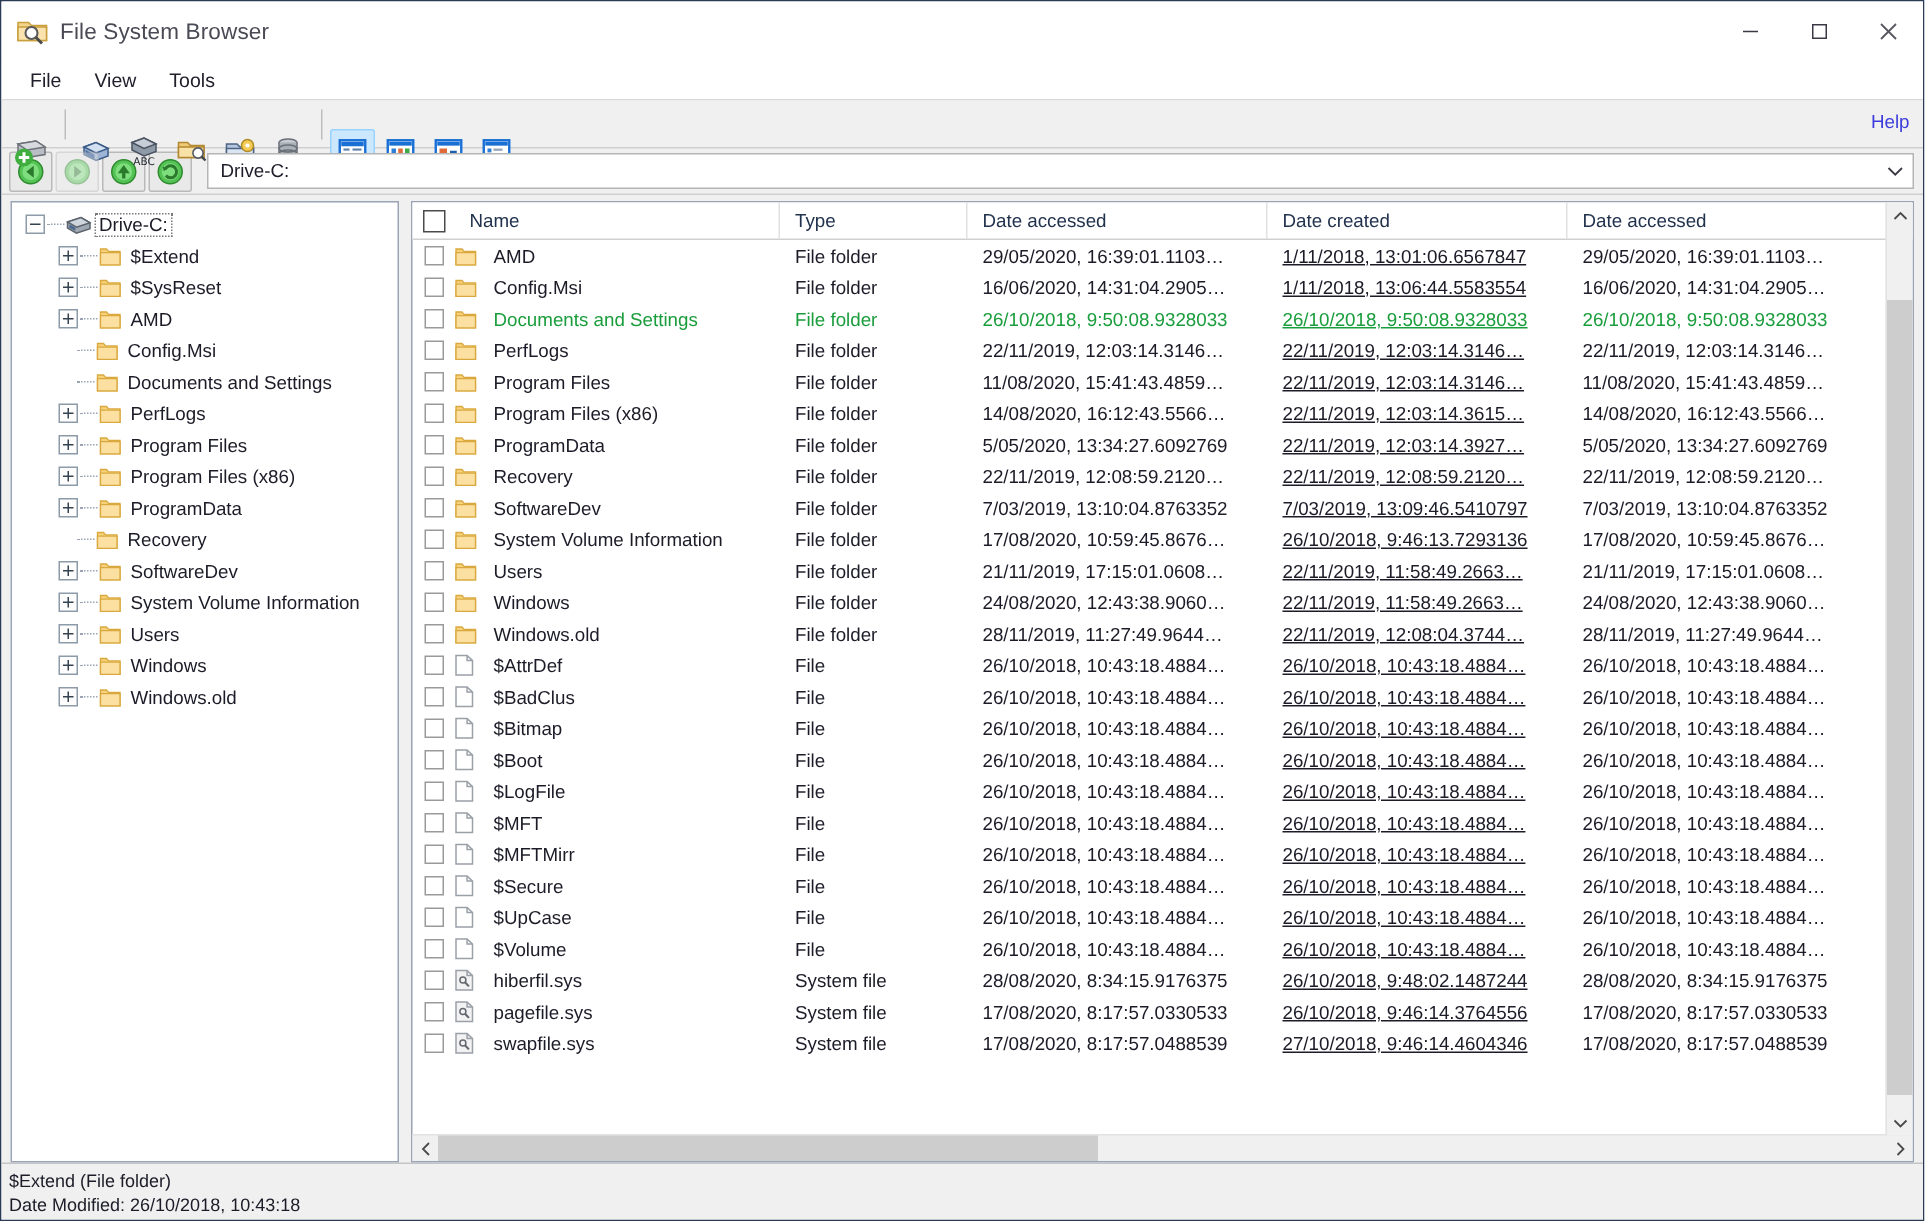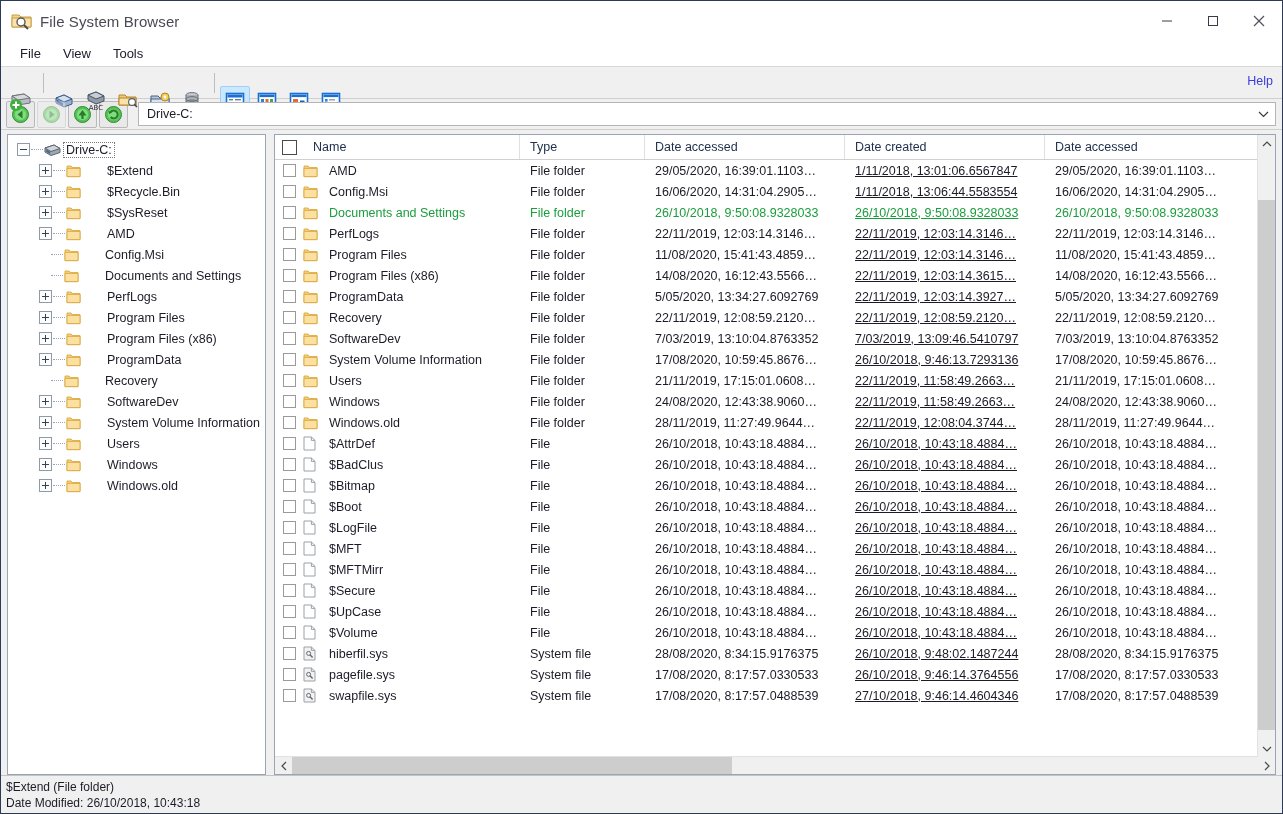--- a/index.html
+++ b/index.html
@@ -125,21 +125,21 @@
   .expander{
     width:11px;height:11px;border:1px solid #8d9aa8;background:#fdfdfd;
     display:flex;align-items:center;justify-content:center;
     flex:none;position:relative;
   }
   .expander.none{border:none;background:transparent;}
   .exp-h{position:absolute;width:7px;height:1px;background:#35424f;}
   .exp-v{position:absolute;width:1px;height:7px;background:#35424f;}
   .dots{width:12px;height:1px;border-top:1px dotted #9aa4b4;flex:none;margin:0 1px;}
   .tfolder{width:15px;height:14px;flex:none;margin-right:6px;position:relative;}
-  .tlabel{line-height:14px;margin-left:20px;}
+  .tlabel{line-height:14px;}
   .tlabel.rootsel{
     border:1px dotted #7a7a7a;padding:0 2px;margin-left:-2px;
   }
 
   
   .lheader{
     height:24px;min-height:24px;display:flex;align-items:stretch;
     border-bottom:1px solid #d0d0d0;background:#ffffff;
     font-size:12.5px;color:#21324d;
   }
@@ -423,33 +423,20 @@
             <span class="indent" style="width: 27px;"></span>
             <span class="expander">
               <span class="exp-h"></span>
               <span class="exp-v"></span>
             </span>
             <span class="dots"></span>
             <span class="tfolder"><svg width="15" height="14" viewBox="0 0 15 14">
                 <path d="M1 2 L5 2 L6.4 3.6 L14 3.6 L14 12.6 L1 12.6 Z" fill="#f7d27a" stroke="#d9a93f" stroke-width="0.9"></path>
                 <path d="M1 4.4 L14 4.4 L14 12.6 L1 12.6 Z" fill="#fbe0a2" stroke="#d9a93f" stroke-width="0.9"></path>
               </svg></span>
-            <span class="tlabel">$Recycle.Bin</span>
-          </div>
-          <div class="tnode">
-            <span class="indent" style="width: 27px;"></span>
-            <span class="expander">
-              <span class="exp-h"></span>
-              <span class="exp-v"></span>
-            </span>
-            <span class="dots"></span>
-            <span class="tfolder"><svg width="15" height="14" viewBox="0 0 15 14">
-                <path d="M1 2 L5 2 L6.4 3.6 L14 3.6 L14 12.6 L1 12.6 Z" fill="#f7d27a" stroke="#d9a93f" stroke-width="0.9"></path>
-                <path d="M1 4.4 L14 4.4 L14 12.6 L1 12.6 Z" fill="#fbe0a2" stroke="#d9a93f" stroke-width="0.9"></path>
-              </svg></span>
             <span class="tlabel">$SysReset</span>
           </div>
           <div class="tnode">
             <span class="indent" style="width: 27px;"></span>
             <span class="expander">
               <span class="exp-h"></span>
               <span class="exp-v"></span>
             </span>
             <span class="dots"></span>
             <span class="tfolder"><svg width="15" height="14" viewBox="0 0 15 14">

